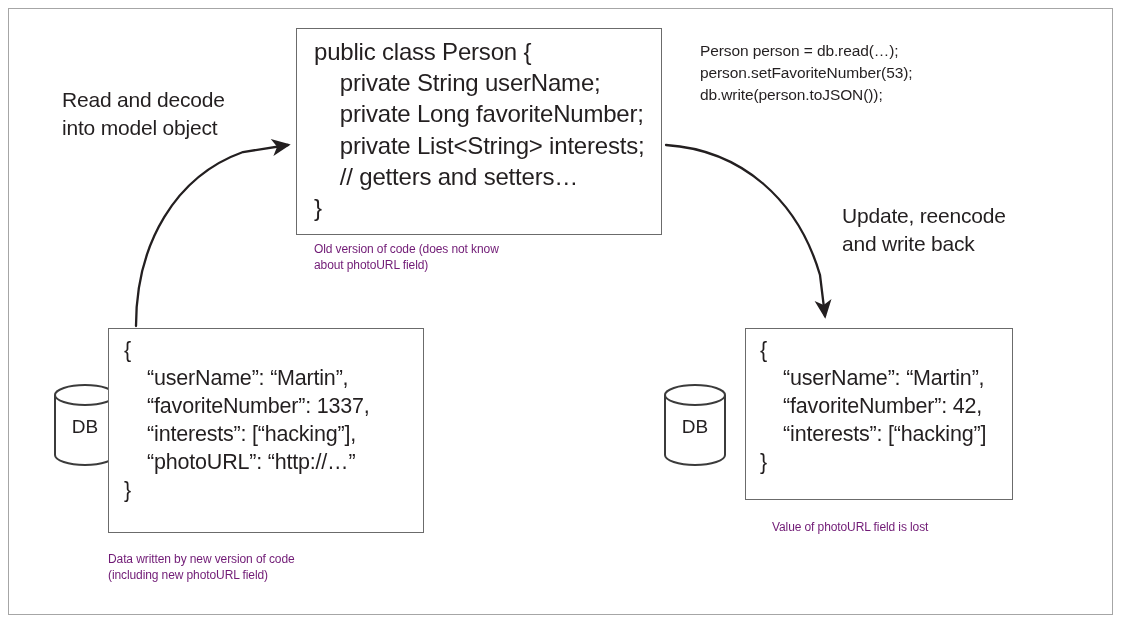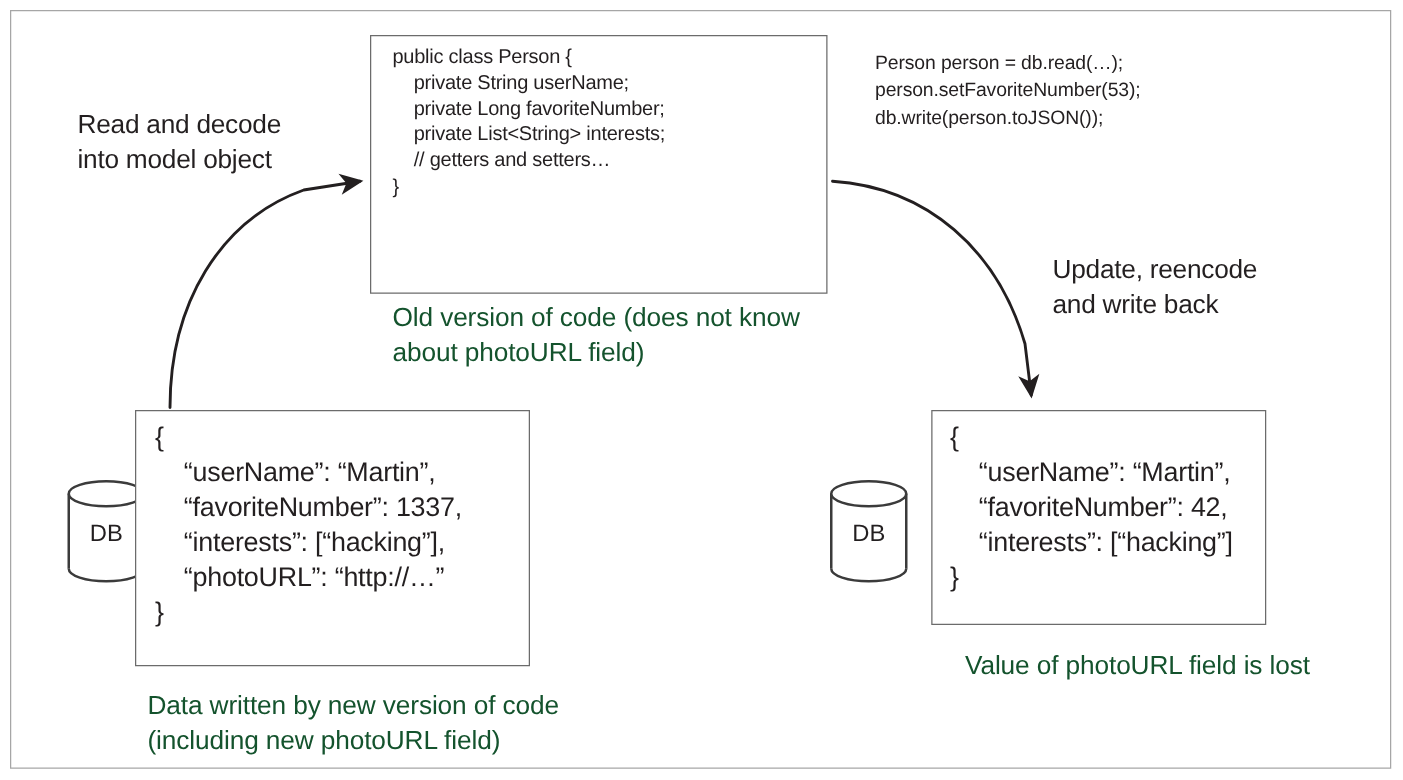--- a/index.html
+++ b/index.html
@@ -47,21 +47,21 @@
   
   #code-box {
     left: 296px;
     top: 28px;
     width: 366px;
     height: 207px;
   }
   #code-box-text {
     left: 314px;
     top: 36px;
-    font-size: 16px;
+    font-size: 24px;
     letter-spacing: -0.2px;
   }
   
   #snippet-text {
     left: 700px;
     top: 40px;
     font-size: 15.5px;
     line-height: 1.42;
     letter-spacing: -0.1px;
   }
@@ -87,24 +87,24 @@
   }
   #json-right-text {
     left: 760px;
     top: 337px;
     font-size: 21.5px;
     letter-spacing: -0.2px;
   }
   
   .caption {
     position: absolute;
-    color: #14532d;
+    color: #701a75;
     white-space: pre;
     line-height: 1.34;
-    font-size: 21px;
+    font-size: 12px;
     letter-spacing: -0.1px;
   }
   .arrow-label {
     position: absolute;
     color: #231f20;
     white-space: pre;
     line-height: 1.32;
     font-size: 21px;
     letter-spacing: -0.2px;
   }
@@ -114,21 +114,21 @@
   }
   #label-update {
     left: 842px;
     top: 202px;
   }
   #caption-code {
     left: 314px;
     top: 241px;
   }
   #caption-json-left {
-    left: 118px;
+    left: 108px;
     top: 551px;
   }
   #caption-json-right {
     left: 772px;
     top: 519px;
   }
   
   .db {
     position: absolute;
   }

